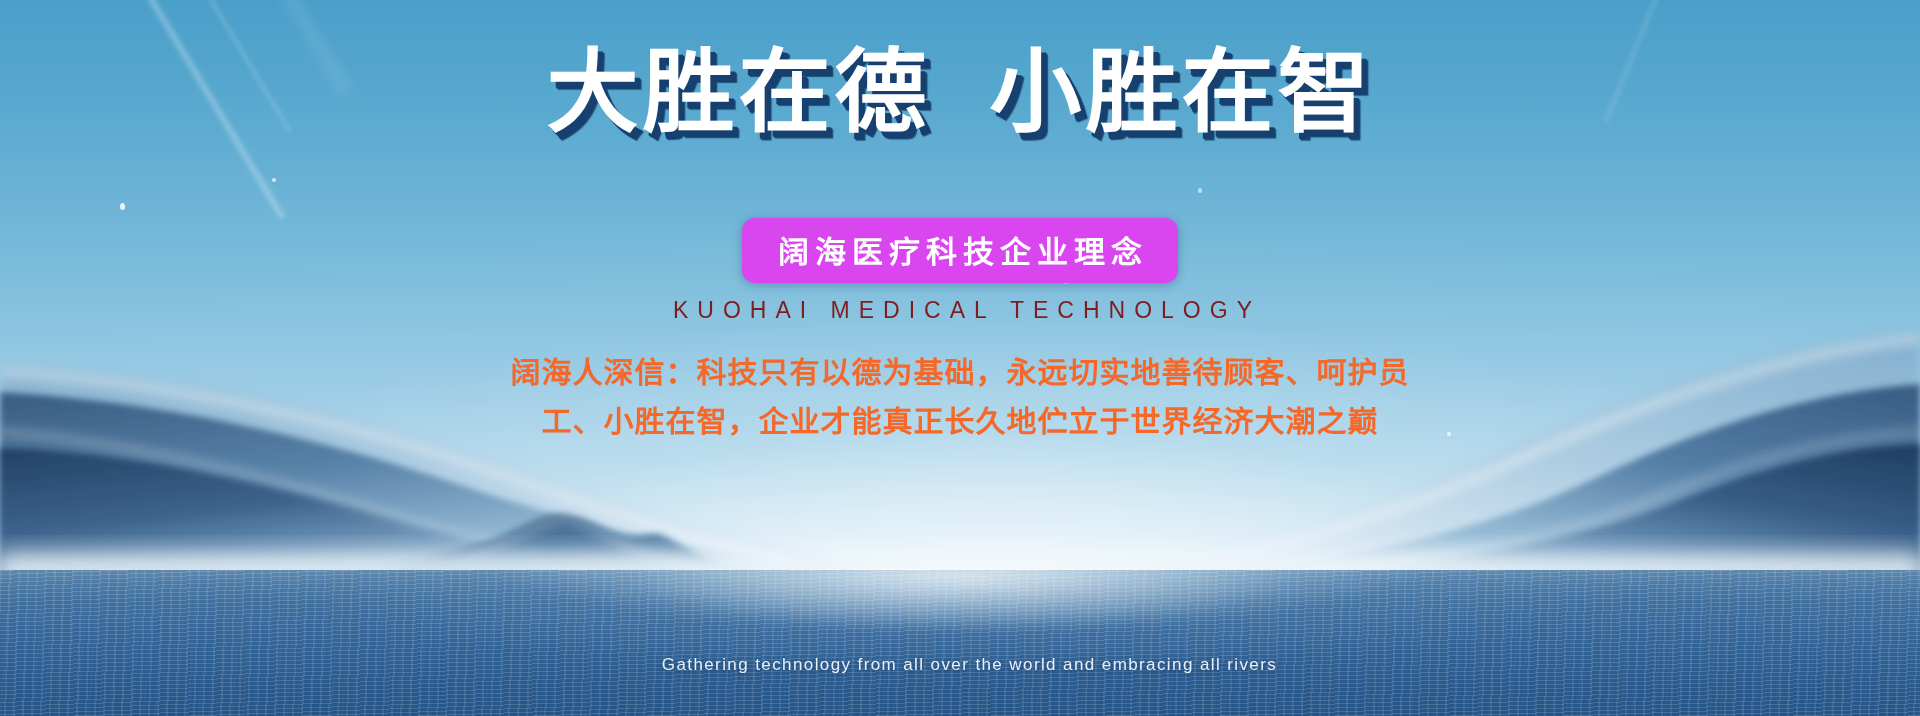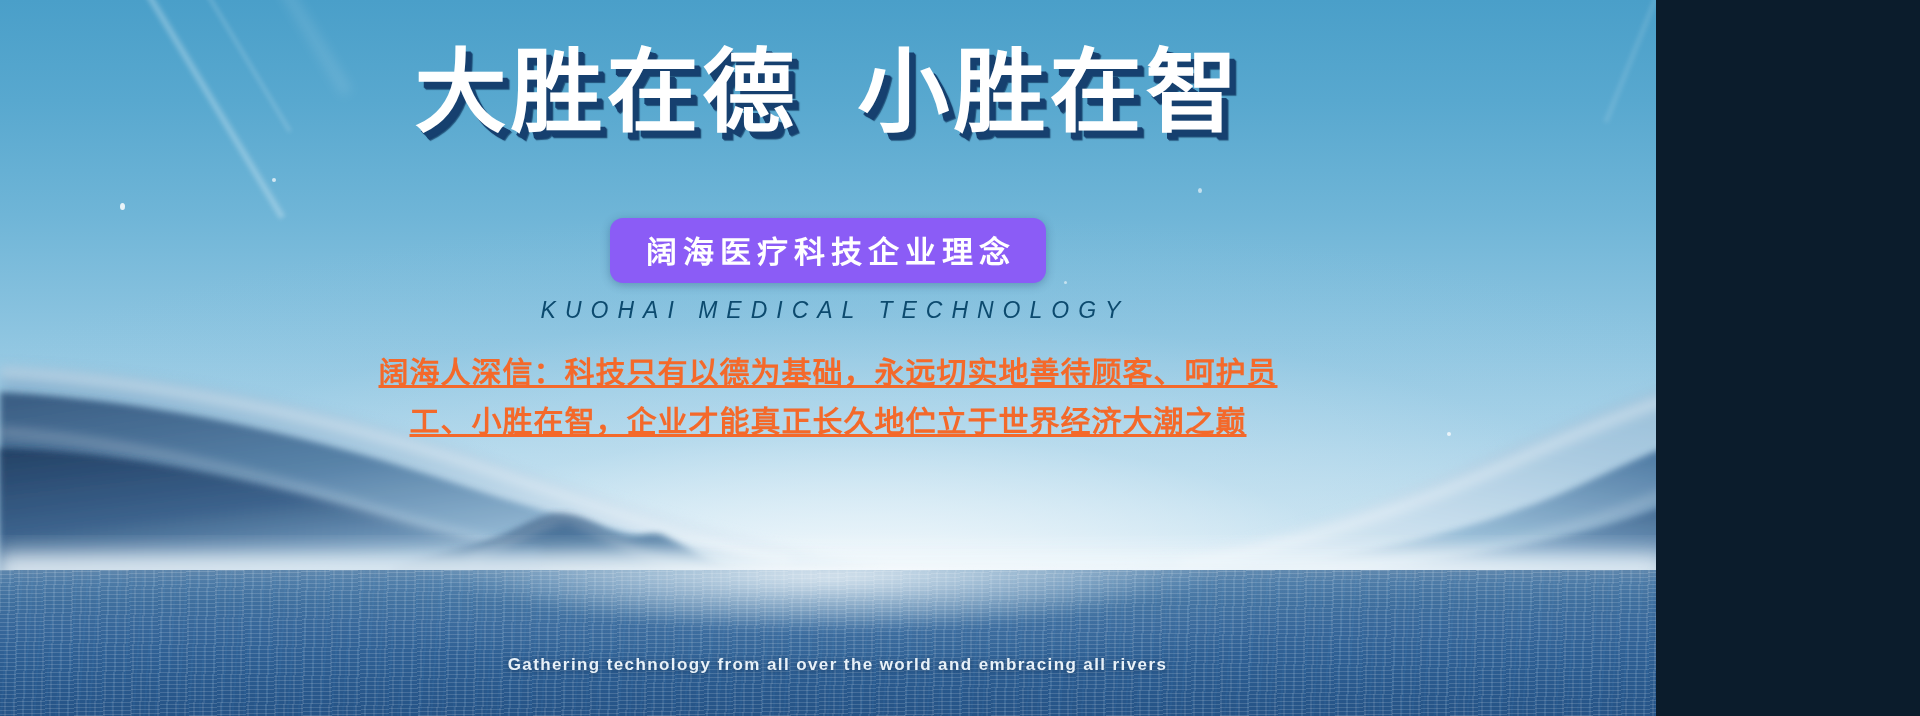--- a/index.html
+++ b/index.html
@@ -7,21 +7,21 @@
     margin: 0;
     padding: 0;
     background: #0b1c2c;
   }
   body {
     font-family: "Liberation Sans", "DejaVu Sans", sans-serif;
   }
 
   .banner {
     position: relative;
-    width: 1656px;
+    width: 1920px;
     height: 716px;
     overflow: hidden;
     background: #59a7cd;
   }
 
   
   .sky {
     position: absolute;
     inset: 0;
     background:
@@ -153,78 +153,76 @@
        5px 6px 0 #16406f,
        6px 7px 0 #16406f,
        7px 8px 1px rgba(14,52,92,0.75);
   }
 
   .badge {
     position: absolute;
     left: 50%;
     transform: translateX(-50%);
     top: 218px;
-    background: #8b5cf6;
+    background: #d946ef;
     border-radius: 13px;
     padding: 9px 30px 11px 30px;
     font-size: 31px;
     font-weight: 700;
     color: #ffffff;
     letter-spacing: 6px;
     text-indent: 6px;
     box-shadow: 0 2px 10px rgba(10,44,90,0.30);
     white-space: nowrap;
   }
 
   .subtitle-en {
     position: absolute;
     left: 5px; right: 0;
     top: 297px;
     font-size: 23px;
     font-weight: 400;
-    color: #0c4a6e;
+    color: #7f1d1d;
     letter-spacing: 9px;
     text-indent: 9px;
     white-space: nowrap;
-    font-style: italic;
   }
 
   .paragraph {
     position: absolute;
     left: 50%;
     transform: translateX(-50%);
     top: 348px;
     width: 1000px;
     font-size: 30px;
     line-height: 49px;
     font-weight: 700;
     color: #f4692a;
     letter-spacing: 1px;
-    text-decoration: underline;
   }
   .paragraph .pline { display: block; white-space: nowrap; }
 
   .motto {
     position: absolute;
     left: 0; right: 0;
     top: 604px;
     font-size: 38px;
     font-weight: 400;
     color: #ffffff;
     letter-spacing: 3px;
     white-space: nowrap;
     text-shadow: 0 1px 6px rgba(12,40,72,0.55);
   }
 
   .motto-en {
     position: absolute;
     left: 0; right: 0;
     top: 655px;
     font-size: 17px;
-    font-weight: 700;
+    font-weight: 400;
     color: #e8f1f8;
     letter-spacing: 1.4px;
     white-space: nowrap;
     text-shadow: 0 1px 5px rgba(12,40,72,0.65);
     padding-left: 19px;
   }
 </style>
 </head>
 <body>
 

